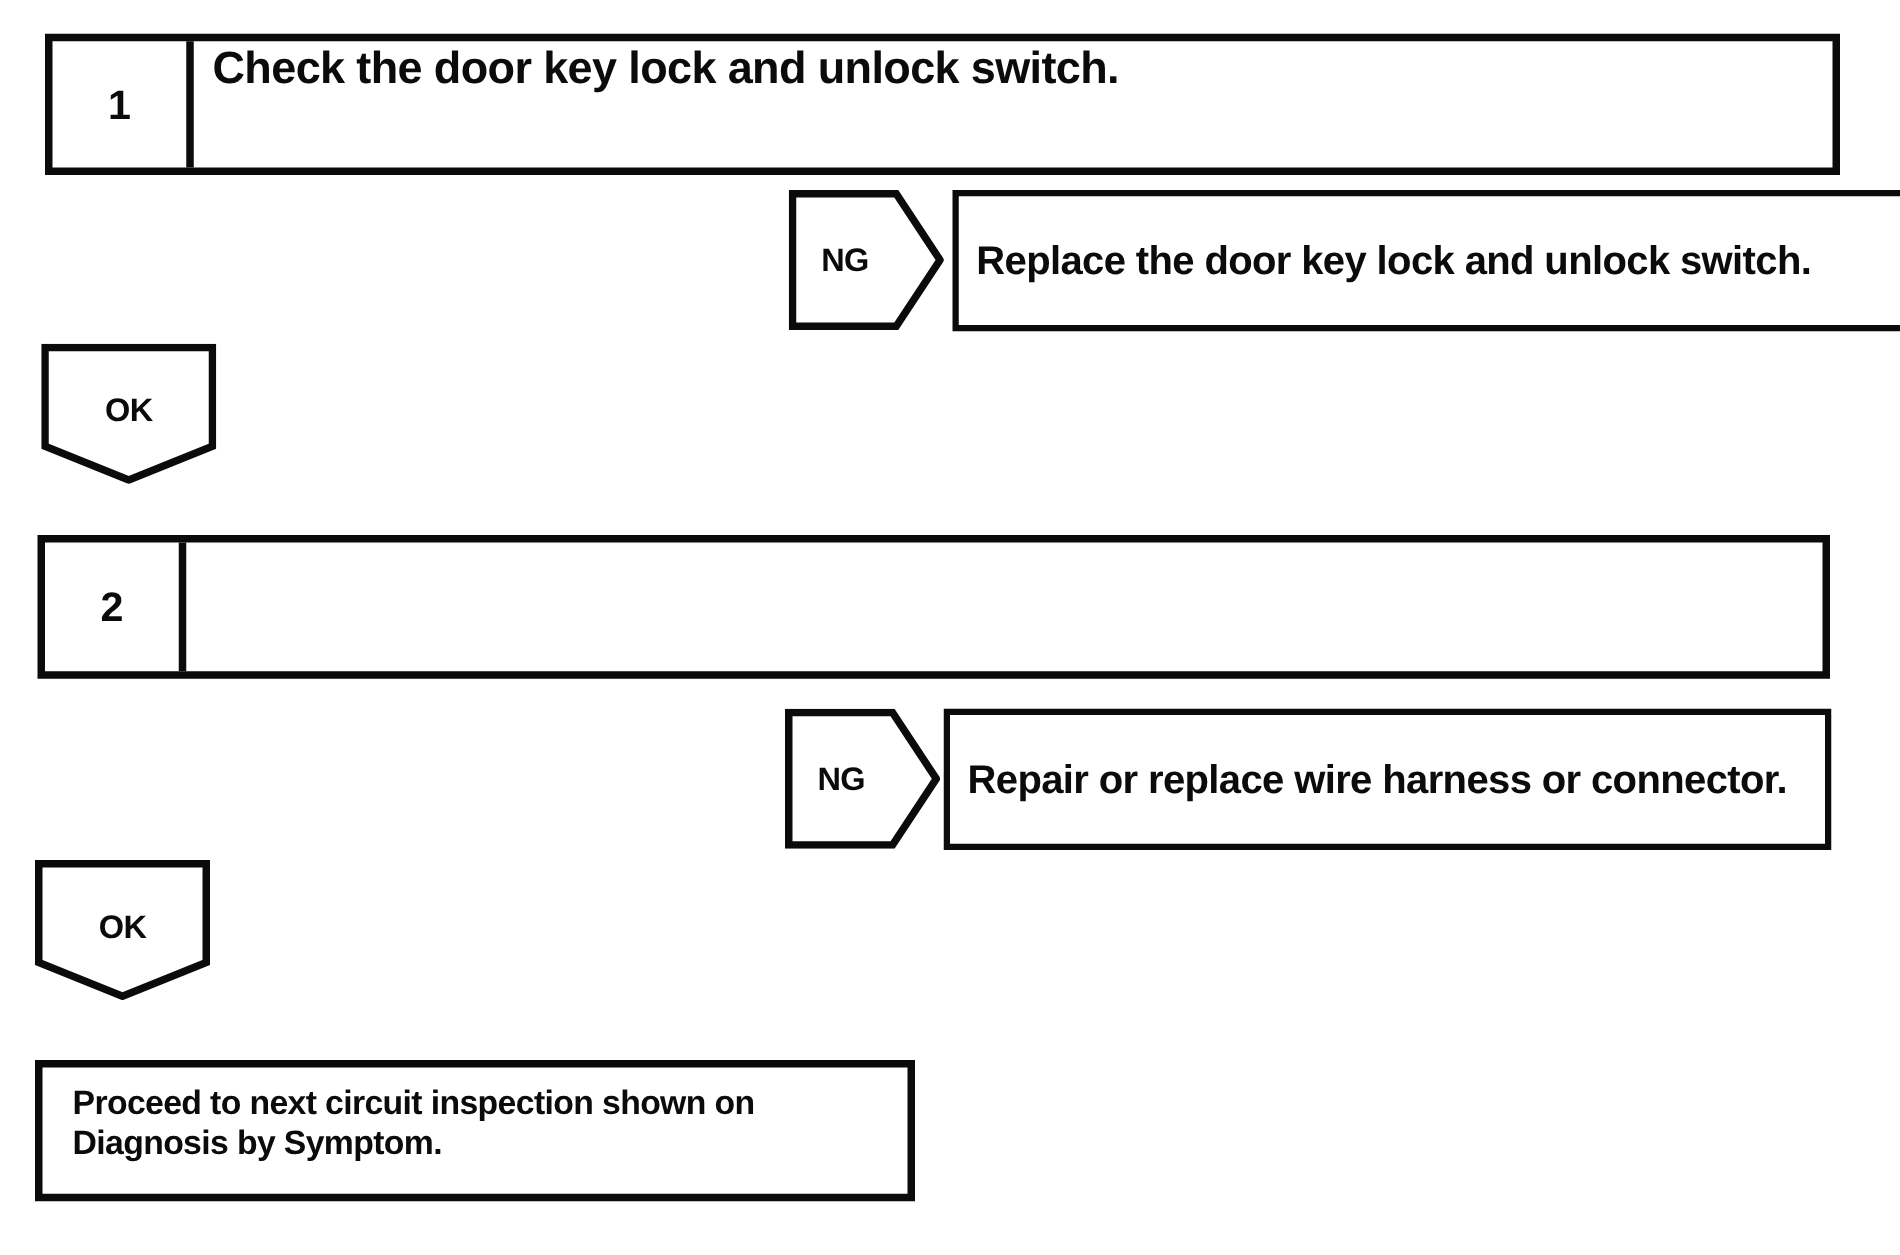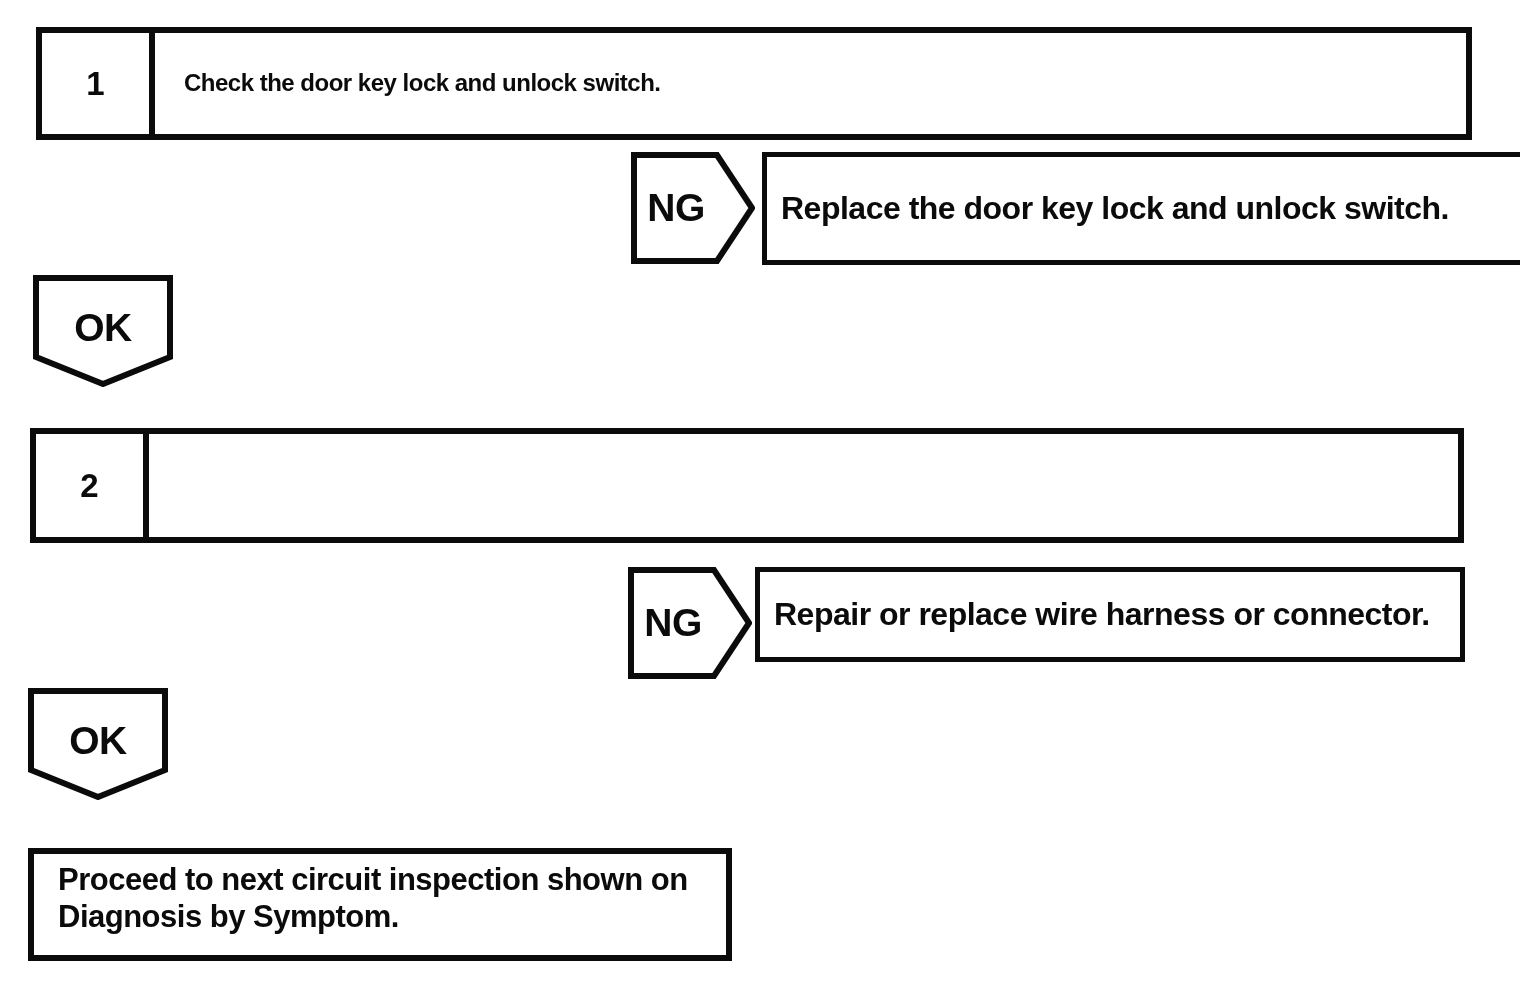--- a/index.html
+++ b/index.html
@@ -31,23 +31,23 @@
     border-right: 6px solid #0b0b0b;
     display: flex;
     align-items: center;
     justify-content: center;
     font-size: 33px;
     flex: 0 0 auto;
   }
   .step-text {
     flex: 1;
     display: flex;
-    align-items: center;
-    padding-left: 29px;
-    font-size: 24px;
+    align-items: flex-start;
+    padding-left: 15px;
+    font-size: 36px;
     letter-spacing: -0.5px;
     line-height: 1.18;
   }
   .step-text span { display: block; }
   #step2 .step-text span { max-width: 1165px; }
 
   
   .result-box {
     border: 5px solid #0b0b0b;
     background: #ffffff;
@@ -59,35 +59,35 @@
   }
 
   
   .pent { position: absolute; }
   .pent svg { position: absolute; left: 0; top: 0; display: block; }
   .pent .pent-label {
     position: absolute;
     display: flex;
     align-items: center;
     justify-content: center;
-    font-size: 39px;
+    font-size: 26px;
     letter-spacing: -0.5px;
   }
   .pent-ng .pent-label { left: 0; top: 0; width: 90px; height: 100%; }
   .pent-ok .pent-label { left: 0; top: 12px; width: 100%; height: 82px; }
 
   
   .final-box {
     border: 6px solid #0b0b0b;
     background: #ffffff;
     display: flex;
     align-items: center;
     padding-left: 24px;
     padding-bottom: 12px;
-    font-size: 31px;
+    font-size: 27px;
     letter-spacing: -0.5px;
     line-height: 1.18;
   }
   .final-box span { display: block; max-width: 656px; }
 </style>
 </head>
 <body>
 
 <div id="page">
 
@@ -124,21 +124,21 @@
     </div>
   </div>
 
   <div class="pent pent-ng abs" style="left:628px; top:567px; width:124px; height:112px;">
     <svg width="124" height="112" viewBox="0 0 124 112">
       <polygon points="3,3 86,3 121,56 86,109 3,109" fill="#ffffff" stroke="#0b0b0b" stroke-width="6"></polygon>
     </svg>
     <div class="pent-label">NG</div>
   </div>
 
-  <div class="abs result-box" style="left:755px; top:567px; width:710px; height:95px;">
+  <div class="abs result-box" style="left:755px; top:567px; width:710px; height:113px;">
     <span>Repair or replace wire harness or connector.</span>
   </div>
 
   <div class="pent pent-ok abs" style="left:28px; top:688px; width:140px; height:112px;">
     <svg width="140" height="112" viewBox="0 0 140 112">
       <polygon points="3,3 137,3 137,82 70,109 3,82" fill="#ffffff" stroke="#0b0b0b" stroke-width="6"></polygon>
     </svg>
     <div class="pent-label">OK</div>
   </div>
 

